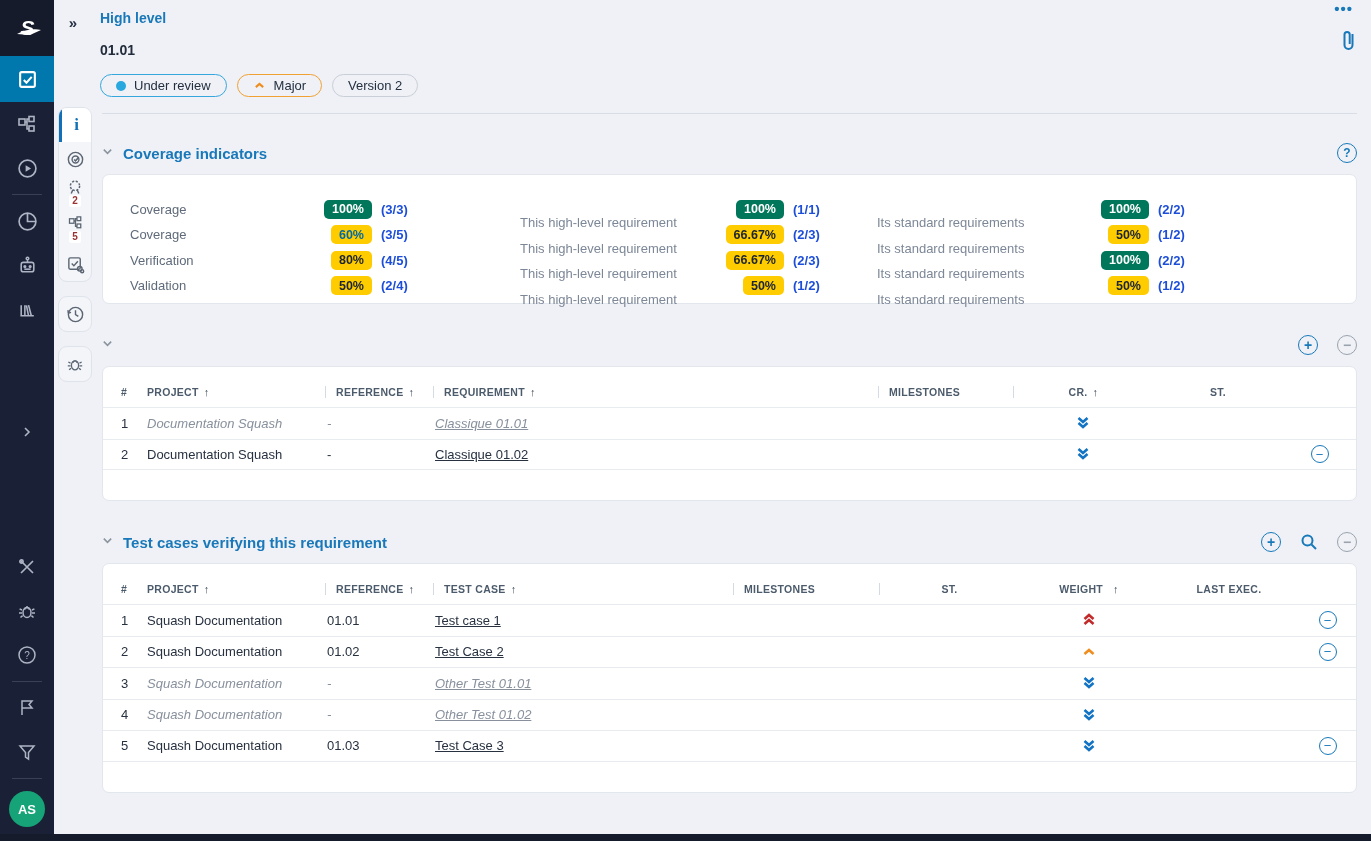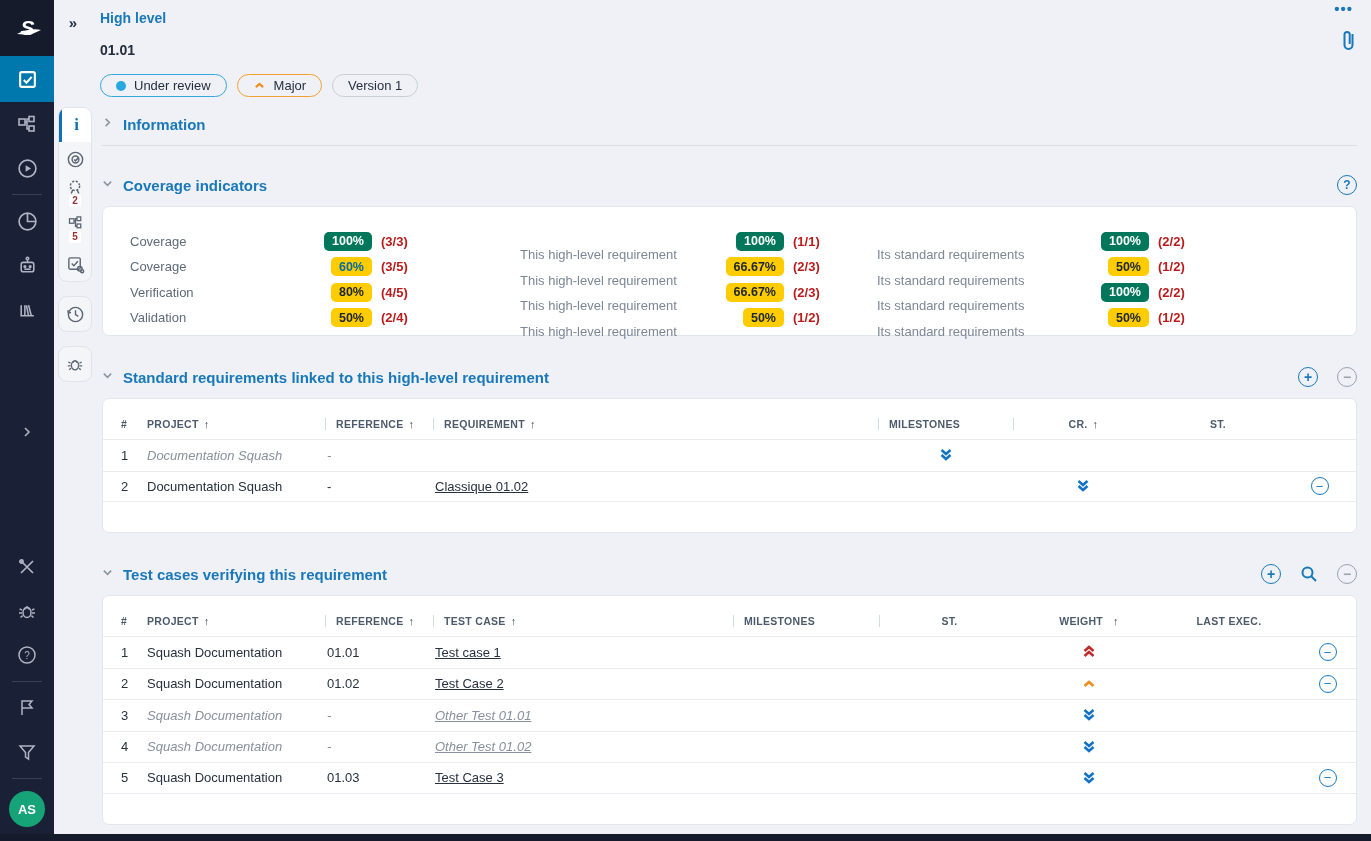--- a/index.html
+++ b/index.html
@@ -56,21 +56,21 @@
   .search-btn { color:#1779ba; width:22px; height:22px; display:flex; align-items:center; justify-content:center; cursor:pointer; margin-left:8px; }
 
   .card { background:#fff; border:1px solid #e2e6ed; border-radius:7px; margin-top:6px; }
 
   
   .cov-card { padding:13px 0 13px 27px; margin-bottom:26px; }
   .cov-row { display:grid; grid-template-columns:182px 60px 148px 204px 60px 93px 214px 58px 1fr; align-items:center; height:25.5px; font-size:13px; }
   .cov-label { color:#5f6b7a; }
   .cov-sub { color:#7c8797;margin-top:27px; }
   .pct-badge { justify-self:end; font-size:12.5px; font-weight:700; border-radius:5px; padding:2.5px 8px; }
-  .frac { color:#b91c1c; font-weight:700; margin-left:9px; }
+  .frac { color:#1d4ed8; font-weight:700; margin-left:9px; }
 
   
   .tbl-card { padding:10px 0 30px 0; margin-bottom:26px; }
   .t-row { display:grid; align-items:center; }
   .std-grid { grid-template-columns:42px 180px 108px 445px 135px 140px 130px 1fr; }
   .tc-grid  { grid-template-columns:42px 180px 108px 300px 146px 140px 140px 140px 1fr; }
   .t-head { height:30px; font-size:10.5px; font-weight:700; color:#4c5b6b; letter-spacing:.3px; }
   .t-head .cell { display:flex; align-items:center; gap:5px; }
   .t-head .sep { border-left:1px solid #d4dae2; padding-left:10px; }
   .sort { color:#3d4a59; font-size:11px; }
@@ -199,21 +199,21 @@
           </span>
           <span class="pill" style="border-color: rgb(240, 161, 50);">
             <span class="chev-ic" style="color: rgb(239, 141, 31);">
               <svg width="13" height="13" viewBox="0 0 16 16" fill="none" stroke="currentColor" stroke-width="2.6">
                   <path d="M3.5 10l4.5-4 4.5 4"></path>
                 </svg>
             </span>
             <span>Major</span>
           </span>
           <span class="pill">
-            <span>Version 1</span>
+            <span>Version 2</span>
           </span>
         </div>
       </div>
     </div>
 
     <div class="body-row">
 
       <div class="rail">
         <div class="rail-group">
           <div class="rail-item active">
@@ -264,28 +264,20 @@
             <svg width="18" height="18" viewBox="0 0 20 20" fill="none" stroke="currentColor" stroke-width="1.5">
                 <ellipse cx="10" cy="11.5" rx="4" ry="5"></ellipse>
                 <path d="M10 6.5a2.3 2.3 0 0 1 2.3 2.3M10 6.5a2.3 2.3 0 0 0-2.3 2.3M5 9l-2.4-1.2M5 12H2M5.6 14.6L3.5 16.5M15 9l2.4-1.2M15 12h3M14.4 14.6l2.1 1.9"></path>
               </svg>
           </div>
         </div>
       </div>
 
       <div class="content">
 
-        <div class="sec-head" style="margin-top:2px;">
-          <span class="sec-chev">
-            <svg width="11" height="11" viewBox="0 0 12 12" fill="none" stroke="currentColor" stroke-width="1.7">
-                <path d="M4 2l4 4-4 4"></path>
-              </svg>
-          </span>
-          <span class="sec-title">Information</span>
-        </div>
         <div class="info-divider"></div>
 
         <div class="sec-head" style="margin-top:24px;">
           <span class="sec-chev">
             <svg width="11" height="11" viewBox="0 0 12 12" fill="none" stroke="currentColor" stroke-width="1.7">
                 <path d="M2 4l4 4 4-4"></path>
               </svg>
           </span>
           <span class="sec-title">Coverage indicators</span>
           <span class="spacer"></span>
@@ -343,21 +335,20 @@
             <span class="frac">(1/2)</span>
           </div>
         </div>
 
         <div class="sec-head">
           <span class="sec-chev">
             <svg width="11" height="11" viewBox="0 0 12 12" fill="none" stroke="currentColor" stroke-width="1.7">
                 <path d="M2 4l4 4 4-4"></path>
               </svg>
           </span>
-          <span class="sec-title">Standard requirements linked to this high-level requirement</span>
           <span class="spacer"></span>
           <span class="icon-btn ring-blue">
               <span class="sym">+</span>
             </span>
           <span class="icon-btn ring-gray">
               <span class="sym">−</span>
             </span>
         </div>
         <div class="card tbl-card">
           <div class="t-row std-grid t-head">
@@ -384,20 +375,21 @@
             <span class="cell center">
                 <span>ST.</span>
               </span>
             <span></span>
           </div>
 
           <div class="t-row std-grid t-body-row muted-i">
             <span class="cell num" style="font-style:normal;color:#273140;">1</span>
             <span class="cell">Documentation Squash</span>
             <span class="cell">-</span>
+            <span class="cell"><a class="t-link">Classique 01.01</a></span>
             <span class="cell"></span>
             <span class="cell center chev-ic" style="color: rgb(18, 115, 196);">
               <svg width="16" height="16" viewBox="0 0 16 16" fill="none" stroke="currentColor" stroke-width="2.6">
                   <path d="M3.5 3l4.5 4 4.5-4"></path>
                   <path d="M3.5 8l4.5 4 4.5-4"></path>
                 </svg>
             </span>
             <span class="cell center"><span class="st-dot" style="background-color: rgb(231, 194, 52);"></span></span>
             <span></span>
           </div>

